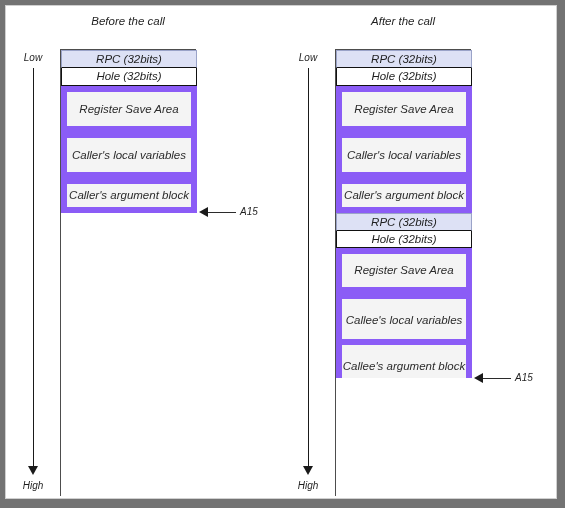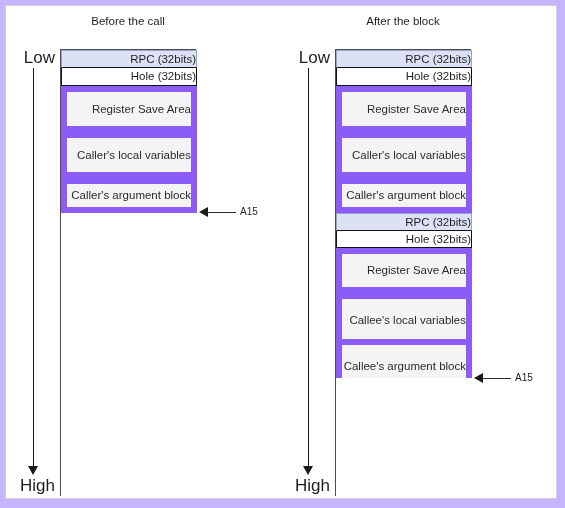--- a/index.html
+++ b/index.html
@@ -11,21 +11,22 @@
     width: 565px;
     height: 508px;
     font-family: "Liberation Sans", sans-serif;
     color: #1f1f1f;
     overflow: hidden;
   }
   #canvas {
     position: relative;
     width: 565px;
     height: 508px;
-    background: #c4b5fd;
+    background: #737373;
+    font-style: italic;
   }
   .outer-frame {
     position: absolute;
     left: 5px;
     top: 5px;
     width: 552px;
     height: 494px;
     border: 1px solid #d0d0d0;
     box-sizing: border-box;
     background: #ffffff;
@@ -40,25 +41,25 @@
   }
   #title-before { left: 55px; top: 14px; width: 146px; }
   #title-after  { left: 330px; top: 14px; width: 146px; }
 
   
   .axis {
     position: absolute;
   }
   .axis .axis-label {
     position: absolute;
-    font-size: 17px;
+    font-size: 10px;
     line-height: 14px;
     white-space: nowrap;
     color: #1f1f1f;
-    text-align: right;
+    text-align: center;
     width: 44px;
   }
   .axis .axis-line {
     position: absolute;
     width: 0;
     border-left: 1.3px solid #1a1a1a;
   }
   .axis .axis-arrowhead {
     position: absolute;
     width: 0;
@@ -74,21 +75,21 @@
     box-sizing: border-box;
     border: 1.4px solid #4d4d4d;
     background: #ffffff;
   }
   .frame-row {
     position: absolute;
     left: 0;
     box-sizing: border-box;
     display: flex;
     align-items: center;
-    justify-content: flex-end;
+    justify-content: center;
     font-size: 11.5px;
     line-height: 13px;
     color: #2b2b2b;
     white-space: nowrap;
     overflow: hidden;
   }
   .row-rpc {
     background: #dde1f5;
     border: 1.2px solid #9aa3c8;
     border-bottom: 1.6px solid #111111;
@@ -171,21 +172,21 @@
         <span></span>
       </div>
     </div>
 
   <div class="a15">
     <div class="a15-head" style="left:199px; top:207px;"></div>
     <div class="a15-line" style="left:208px; top:211.5px; width:28px;"></div>
     <div class="a15-label" style="left:240px; top:205px;">A15</div>
   </div>
 
-  <div class="panel-title" id="title-after">After the block</div>
+  <div class="panel-title" id="title-after">After the call</div>
 
   <div class="axis">
     <div class="axis-label" style="left:286px; top:51px;">Low</div>
     <div class="axis-line" style="left:308px; top:68px; height:404px;"></div>
     <div class="axis-arrowhead" style="left:303px; top:466px;"></div>
     <div class="axis-label" style="left:286px; top:479px;">High</div>
   </div>
 
   <div class="stack" id="stack-after" style="left:335px; top:49px; width:136px; height:447px;">
       <div class="frame-row row-rpc" style="top: 0px; left: 0px; width: 136px; height: 18px;">

